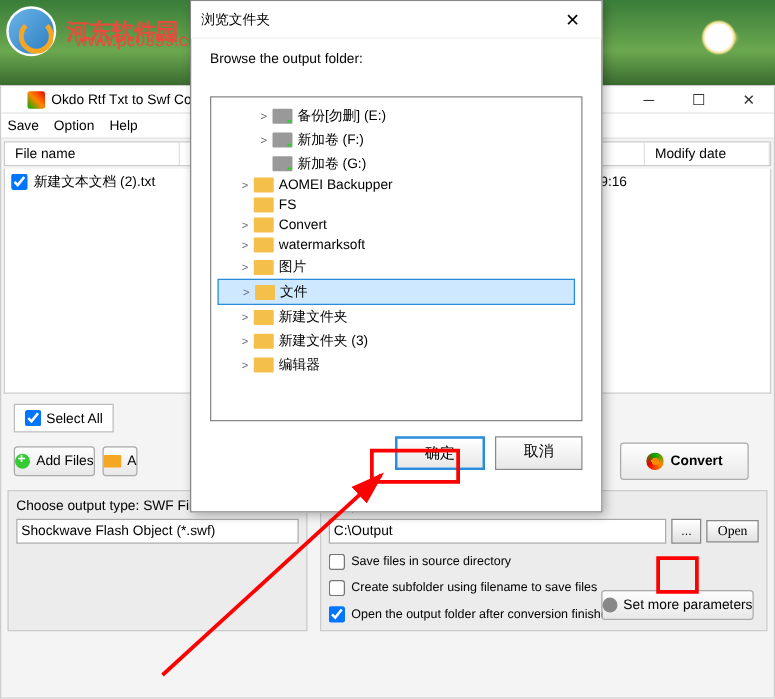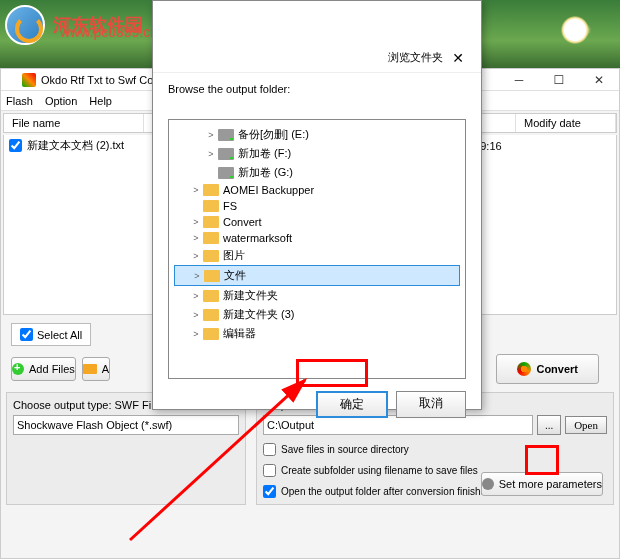--- a/index.html
+++ b/index.html
@@ -50,21 +50,21 @@
 .type-input { width: 100%; padding: 3px; font-size: 11px; border: 1px solid #aaa; margin-top: 4px; background: #fff; }
 .folder-row { display: flex; align-items: center; gap: 4px; margin-top: 4px; }
 .folder-input { flex: 1; padding: 3px; font-size: 11px; border: 1px solid #aaa; background: #fff; }
 .browse-btn { width: 24px; height: 20px; border: 1px solid #888; background: linear-gradient(#fff, #e0e0e0); display: flex; align-items: center; justify-content: center; font-size: 10px; cursor: pointer; }
 .open-btn { padding: 2px 8px; border: 1px solid #888; background: linear-gradient(#fff, #e0e0e0); font-size: 11px; cursor: pointer; font-family: Liberation Serif, serif; }
 .chk-row { display: flex; align-items: center; gap: 5px; margin-top: 8px; font-size: 10px; }
 .more-params { position: absolute; right: 10px; bottom: 8px; }
 
 
 .dialog { position: absolute; top: 0; left: 152px; width: 330px; height: 410px; background: #fff; border: 1px solid #888; z-index: 10; box-shadow: 2px 2px 8px rgba(0,0,0,0.3); }
-.dlg-titlebar { height: 30px; background: #fff; display: flex; align-items: center; justify-content: flex-end; padding: 0 8px; font-size: 11px; border-bottom: 1px solid #eee; margin-top: 42px; }
+.dlg-titlebar { height: 30px; background: #fff; display: flex; align-items: center; justify-content: space-between; padding: 0 8px; font-size: 11px; border-bottom: 1px solid #eee; }
 .dlg-close { width: 30px; height: 30px; display: flex; align-items: center; justify-content: center; font-size: 14px; cursor: pointer; }
 .dlg-body { padding: 10px 15px; }
 .dlg-label { font-size: 11px; margin-bottom: 24px; }
 .tree { border: 1px solid #888; height: 260px; overflow: auto; padding: 5px; font-size: 11px; }
 .tree-item { display: flex; align-items: center; padding: 2px 0; }
 .tree-item .chev { width: 14px; text-align: center; color: #666; font-size: 9px; }
 .tree-item .ti-icon { width: 16px; height: 12px; margin-right: 4px; }
 .ico-drive { background: #999; border-radius: 1px; position: relative; }
 .ico-drive::after { content: ""; position: absolute; bottom: 1px; right: 1px; width: 3px; height: 2px; background: #3c3; }
 .ico-fold { background: #f5c04a; border-radius: 1px; }
@@ -93,21 +93,21 @@
   <div class="app-titlebar">
     <div class="app-icon"></div>
     <span>Okdo Rtf Txt to Swf Co</span>
     <div class="window-controls">
       <div class="win-ctrl">─</div>
       <div class="win-ctrl">☐</div>
       <div class="win-ctrl">✕</div>
     </div>
   </div>
   <div class="menubar">
-    <span>Flash</span>
+    <span>Save</span>
     <span>Option</span>
     <span>Help</span>
   </div>
 
   <div class="file-list-hdr">
     <div class="col col-name">File name</div>
     <div class="col col-spacer"></div>
     <div class="col col-date">Modify date</div>
   </div>
   <div class="file-list">

